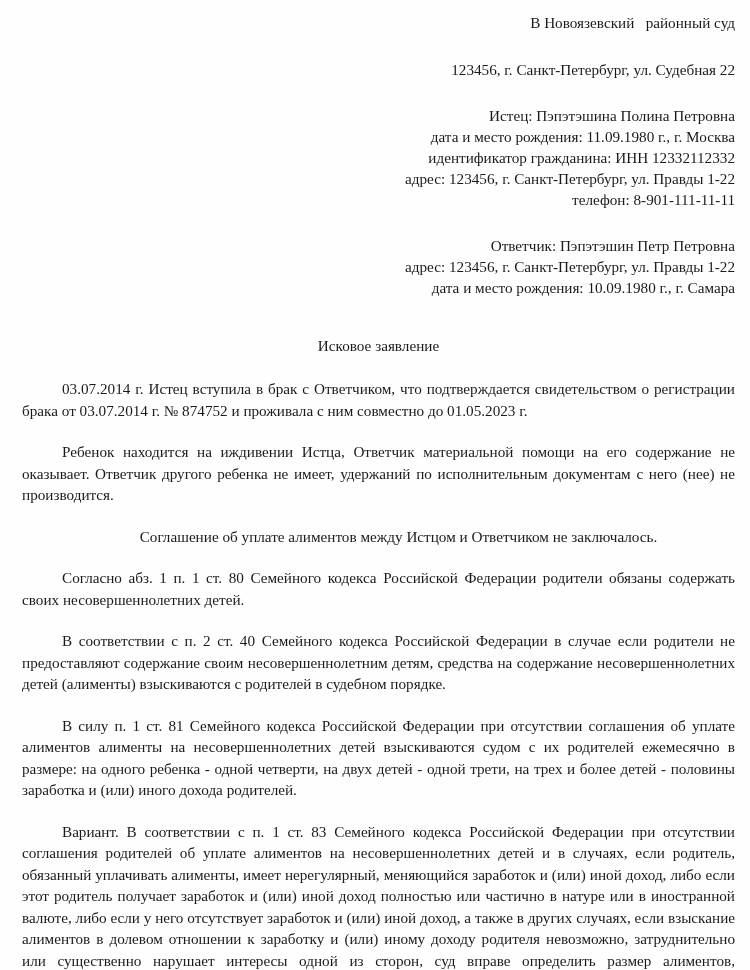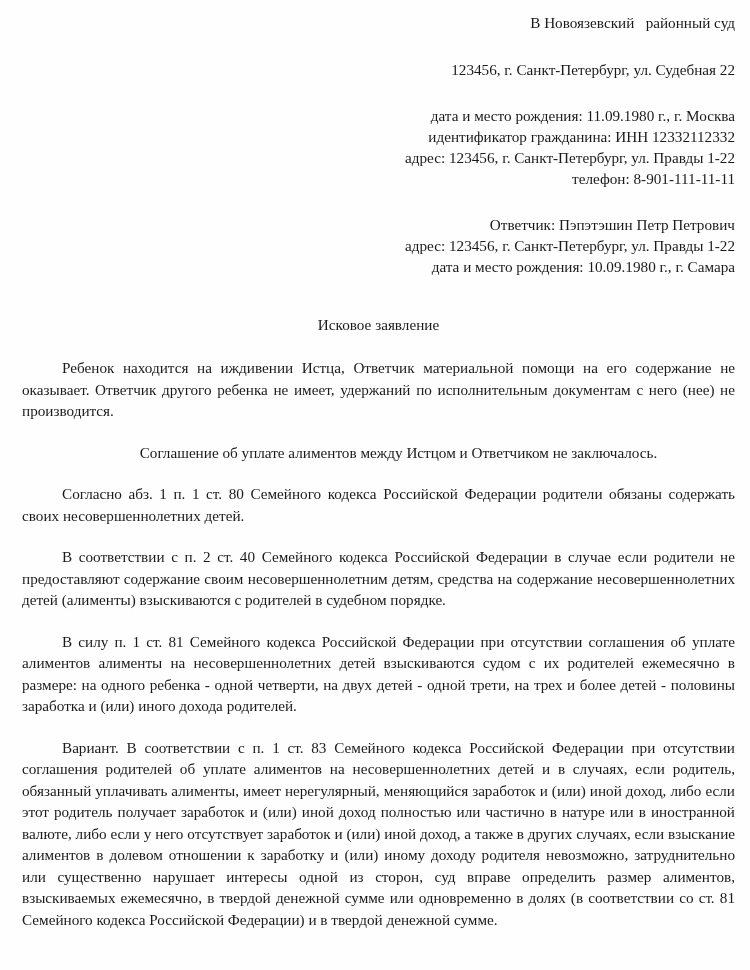--- a/index.html
+++ b/index.html
@@ -91,41 +91,43 @@
 
       <div class="gap-court"></div>
 
       <div class="hdr-block">
         <div class="hdr-line">123456, г. Санкт-Петербург, ул. Судебная 22</div>
       </div>
 
       <div class="gap-addr"></div>
 
       <div class="hdr-block">
+        <div class="hdr-line">Истец: Пэпэтэшина Полина Петровна</div>
         <div class="hdr-line">дата и место рождения: 11.09.1980 г., г. Москва</div>
         <div class="hdr-line">идентификатор гражданина: ИНН 12332112332</div>
         <div class="hdr-line">адрес: 123456, г. Санкт-Петербург, ул. Правды 1-22</div>
         <div class="hdr-line">телефон: 8-901-111-11-11</div>
       </div>
 
       <div class="gap-resp"></div>
 
       <div class="hdr-block">
-        <div class="hdr-line">Ответчик: Пэпэтэшин Петр Петрович</div>
+        <div class="hdr-line">Ответчик: Пэпэтэшин Петр Петровна</div>
         <div class="hdr-line">адрес: 123456, г. Санкт-Петербург, ул. Правды 1-22</div>
         <div class="hdr-line">дата и место рождения: 10.09.1980 г., г. Самара</div>
       </div>
 
     </div>
 
     <div class="title-zone">
       <div class="title-line">Исковое заявление</div>
     </div>
 
     <div class="para-zone">
+      <p class="para">03.07.2014 г. Истец вступила в брак с Ответчиком, что подтверждается свидетельством о регистрации брака от 03.07.2014 г. № 874752 и проживала с ним совместно до 01.05.2023 г.</p>
       <p class="para">Ребенок находится на иждивении Истца, Ответчик материальной помощи на его содержание не оказывает. Ответчик другого ребенка не имеет, удержаний по исполнительным документам с него (нее) не производится.</p>
       <p class="para no-justify">Соглашение об уплате алиментов между Истцом и Ответчиком не заключалось.</p>
       <p class="para">Согласно абз. 1 п. 1 ст. 80 Семейного кодекса Российской Федерации родители обязаны содержать своих несовершеннолетних детей.</p>
       <p class="para">В соответствии с п. 2 ст. 40 Семейного кодекса Российской Федерации в случае если родители не предоставляют содержание своим несовершеннолетним детям, средства на содержание несовершеннолетних детей (алименты) взыскиваются с родителей в судебном порядке.</p>
       <p class="para">В силу п. 1 ст. 81 Семейного кодекса Российской Федерации при отсутствии соглашения об уплате алиментов алименты на несовершеннолетних детей взыскиваются судом с их родителей ежемесячно в размере: на одного ребенка - одной четверти, на двух детей - одной трети, на трех и более детей - половины заработка и (или) иного дохода родителей.</p>
       <p class="para">Вариант. В соответствии с п. 1 ст. 83 Семейного кодекса Российской Федерации при отсутствии соглашения родителей об уплате алиментов на несовершеннолетних детей и в случаях, если родитель, обязанный уплачивать алименты, имеет нерегулярный, меняющийся заработок и (или) иной доход, либо если этот родитель получает заработок и (или) иной доход полностью или частично в натуре или в иностранной валюте, либо если у него отсутствует заработок и (или) иной доход, а также в других случаях, если взыскание алиментов в долевом отношении к заработку и (или) иному доходу родителя невозможно, затруднительно или существенно нарушает интересы одной из сторон, суд вправе определить размер алиментов, взыскиваемых ежемесячно, в твердой денежной сумме или одновременно в долях (в соответствии со ст. 81 Семейного кодекса Российской Федерации) и в твердой денежной сумме.</p>
     </div>
 
   </div>
 </div>

